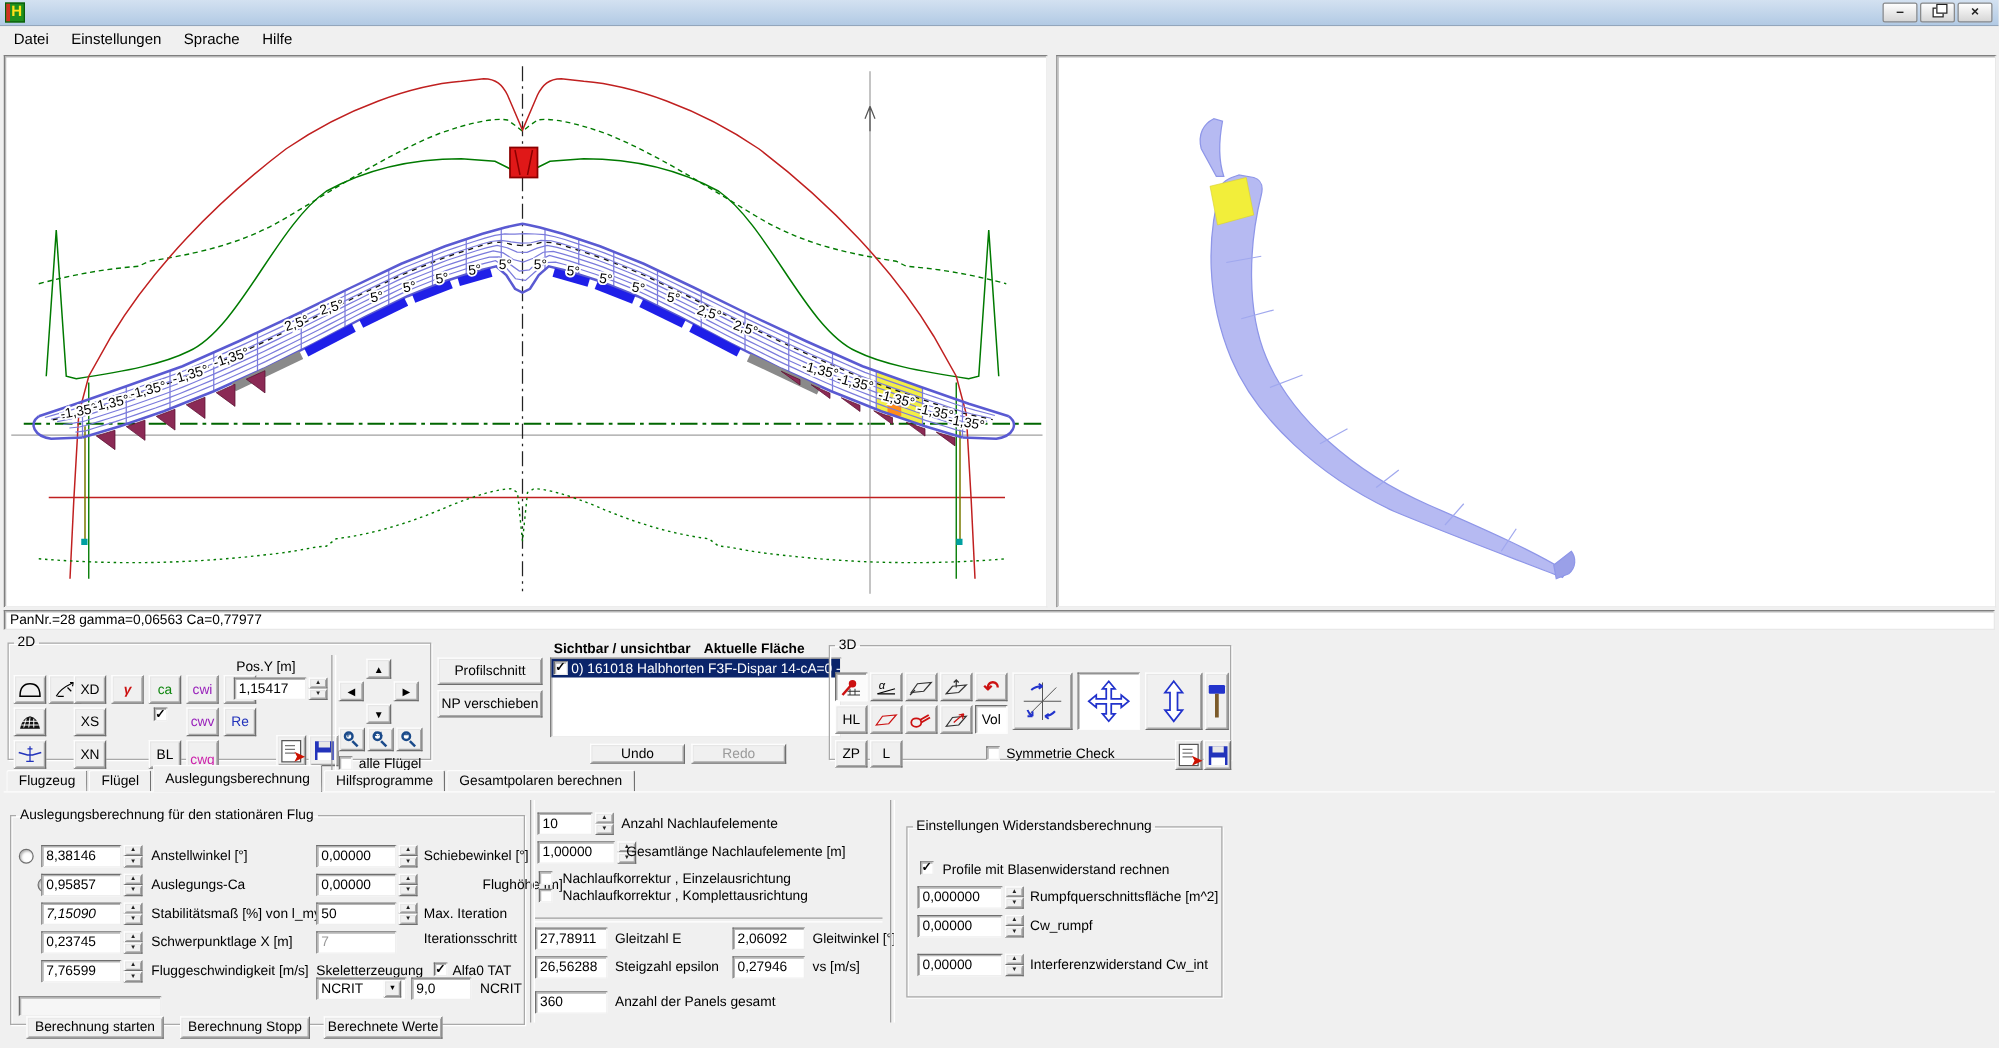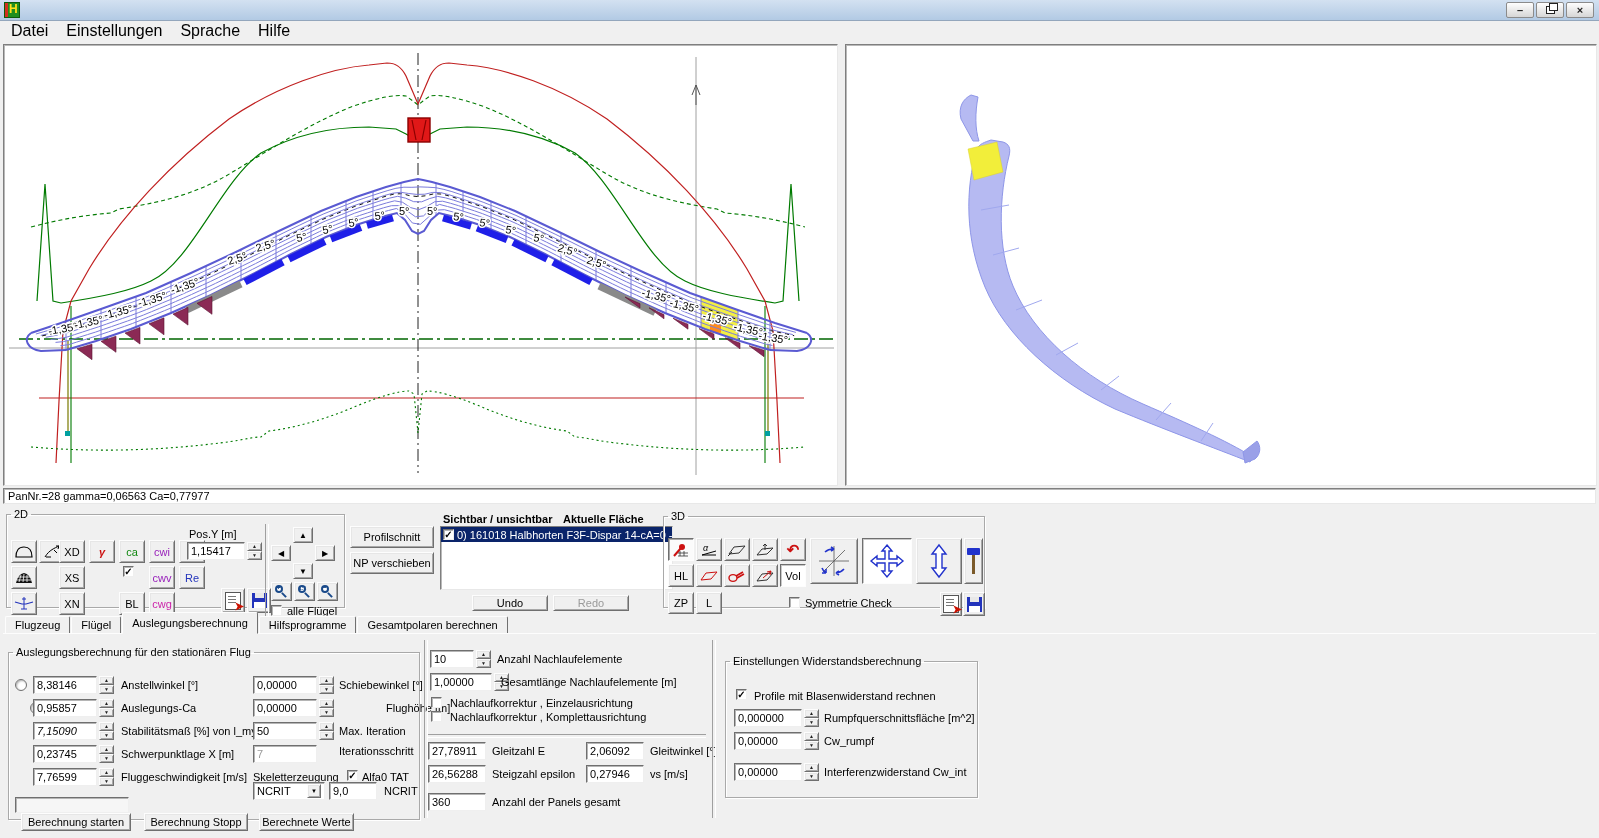--- a/index.html
+++ b/index.html
@@ -9,21 +9,21 @@
   .titlebar{left:0;top:0;width:1599px;height:21px;background:linear-gradient(#d3e1f1,#b2cae4);border-bottom:1px solid #93a6bc;display:flex;align-items:center;box-sizing:border-box;}
   .app-icon{width:14px;height:14px;margin:0 6px 0 4px;background:#1e8f1e;border:1px solid #0b5c0b;position:relative;flex:0 0 auto;}
   .app-icon .bar{position:absolute;left:0;top:0;width:3px;height:100%;background:#d03020;}
   .app-icon .h{position:absolute;left:4px;top:-1px;color:#ffe11a;font-weight:bold;font-size:12px;line-height:15px;}
   .title-text{font-size:12px;color:#101010;white-space:nowrap;}
   .win-controls{margin-left:auto;display:flex;gap:2px;padding-right:5px;}
   .win-btn{width:28px;height:16px;background:linear-gradient(#fefefe,#d6d6d6);border:1px solid #8b8b8b;border-radius:2px;display:flex;align-items:center;justify-content:center;font-size:11px;font-weight:bold;color:#222;box-sizing:border-box;}
   .restore-glyph{width:7px;height:6px;border:1px solid #222;position:relative;background:#fff;}
   .restore-glyph::before{content:"";position:absolute;left:2px;top:-4px;width:7px;height:6px;border:1px solid #222;background:#fff;}
   .menubar{left:0;top:21px;width:1599px;height:20px;background:#f0f0f0;display:flex;align-items:center;padding-left:2px;}
-  .menu-item{padding:2px 9px;font-size:16px;}
+  .menu-item{padding:2px 9px;font-size:12px;}
   
   .sunken2{background:#fff;border:1px solid;border-color:#7f7f7f #e8e8e8 #e8e8e8 #7f7f7f;box-shadow:inset 1px 1px 0 #b9b9b9;box-sizing:border-box;}
   .btn3d{background:#f0f0f0;border:1px solid;border-color:#fdfdfd #6f6f6f #6f6f6f #fdfdfd;box-shadow:inset 1px 1px 0 #e6e6e6,inset -1px -1px 0 #a8a8a8;display:flex;align-items:center;justify-content:center;box-sizing:border-box;cursor:default;font-size:11px;}
   .btn3d.pressed{border-color:#6f6f6f #fdfdfd #fdfdfd #6f6f6f;box-shadow:inset 1px 1px 0 #a8a8a8;background:#fbfbfb;}
   .btn3d.toggled{background:#fff;border-color:#6f6f6f #fdfdfd #fdfdfd #6f6f6f;box-shadow:inset 1px 1px 0 #c9c9c9;}
   .field{background:#fff;border:1px solid;border-color:#6f6f6f #efefef #efefef #6f6f6f;box-shadow:inset 1px 1px 0 #b5b5b5;font:11px "Liberation Sans",sans-serif;padding:0 3px;box-sizing:border-box;}
   input.field{outline:none;}
   input.field:disabled,.field.disabled{color:#9a9a9a;background:#fff;}
   fieldset.grp{border:1px solid #a9a9a9;box-shadow:inset 1px 1px 0 #ffffff,1px 1px 0 #ffffff;margin:0;padding:0;position:absolute;box-sizing:border-box;}
   fieldset.grp legend{font-size:11px;padding:0 3px;margin-left:4px;}
@@ -258,21 +258,21 @@
     </span>
   <div class="abs btn3d" style="left:142px;top:20px;width:26px;height:23px;color:#9922bb;">
       <span>cwi</span>
     </div>
   <div class="abs btn3d" style="left:142px;top:46px;width:26px;height:23px;color:#9922bb;">
       <span>cwv</span>
     </div>
   <div class="abs btn3d" style="left:112px;top:72px;width:26px;height:23px;">
       <span>BL</span>
     </div>
-  <div class="abs btn3d" style="left:142px;top:72px;width:26px;height:23px;color:#cc22aa;">
+  <div class="abs btn3d" style="left:142px;top:72px;width:26px;height:23px;color:#cc22aa;align-items:flex-end;">
       <span>cwg</span>
     </div>
   <div class="abs btn3d" style="left:172px;top:20px;width:26px;height:23px;color:#bb2222;">
       <span>ai</span>
     </div>
   <div class="abs btn3d" style="left:172px;top:46px;width:26px;height:23px;color:#2233bb;">
       <span>Re</span>
     </div>
 
   <span class="abs lbl" style="left:182px;top:8px;">Pos.Y [m]</span>

